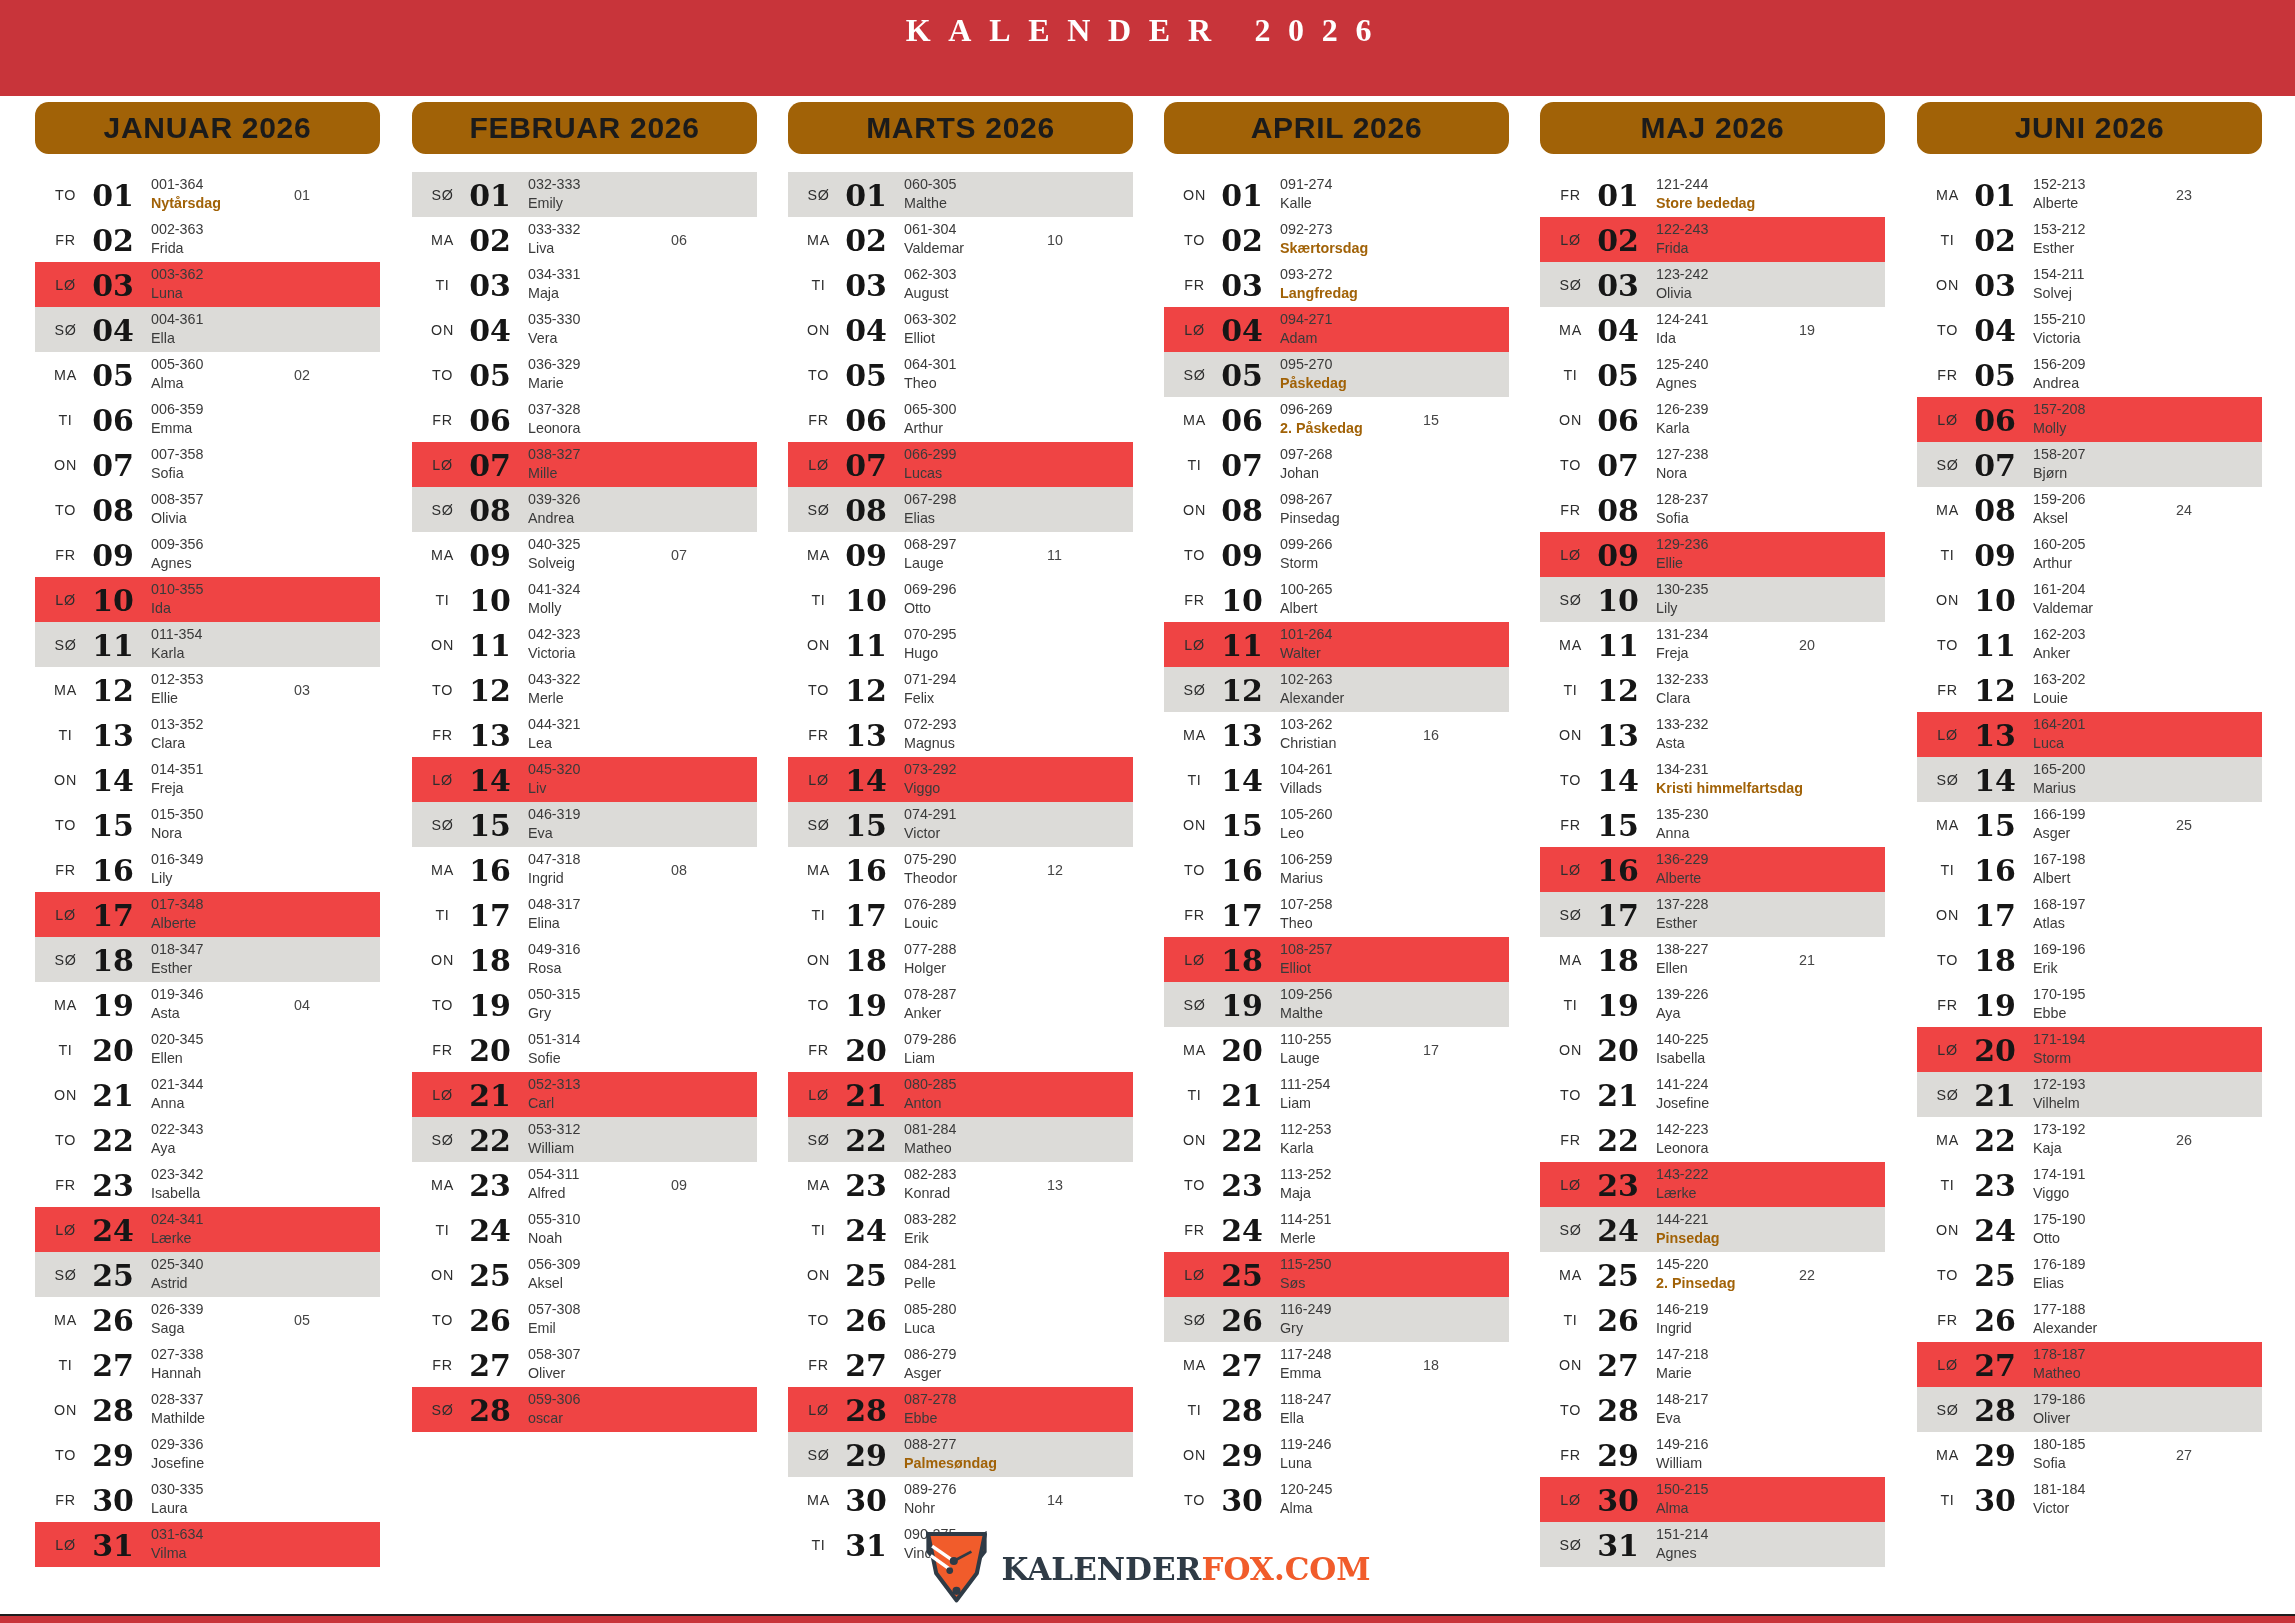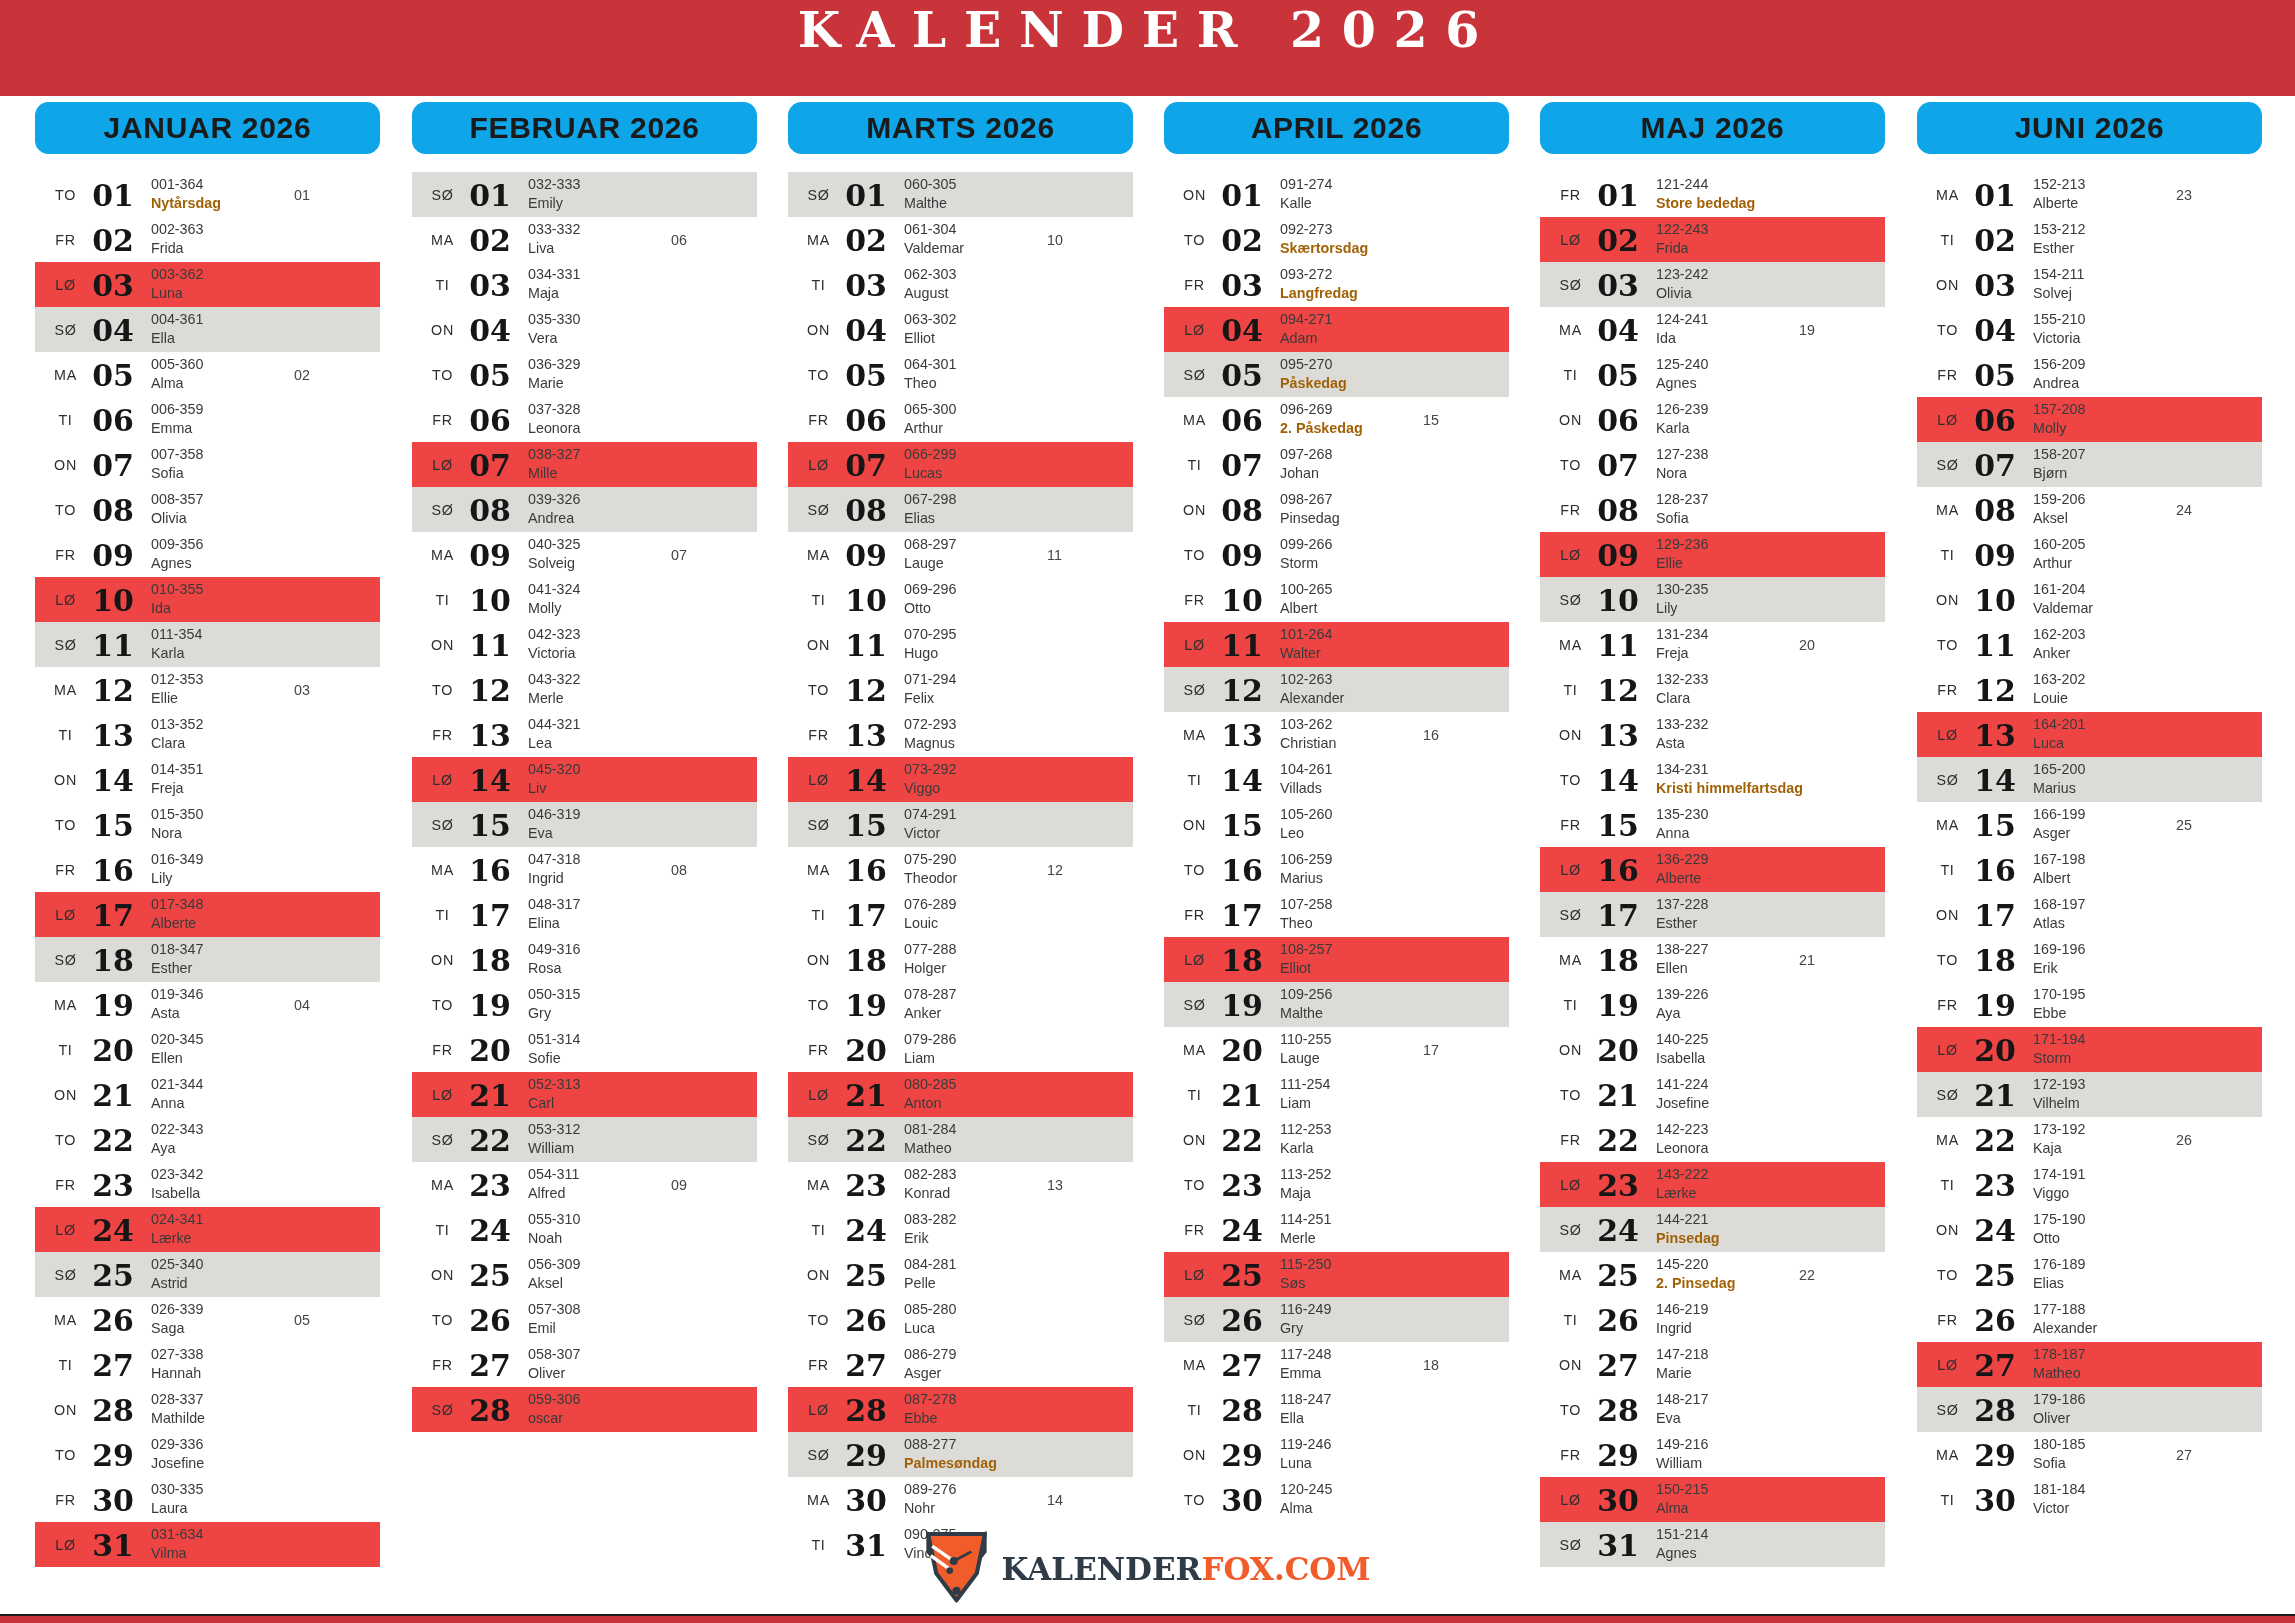--- a/index.html
+++ b/index.html
@@ -7,29 +7,29 @@
     width:2295px;height:1623px;position:relative;overflow:hidden;
     background:#ffffff;font-family:"Liberation Sans", sans-serif;
   }
   
   .banner{
     position:absolute;top:0;left:0;width:100%;height:96px;
     background:#c8343a;color:#fff;text-align:center;
     font-family:"DejaVu Serif", serif;
   }
   .banner .t{
-    padding-top:4.1px;font-size:49px;font-weight:700;letter-spacing:17.7px;line-height:53px;
+    padding-top:4.1px;font-size:32px;font-weight:700;letter-spacing:17.7px;line-height:53px;font-family:Liberation Serif, serif;
   }
   .banner .s{
     font-size:25px;font-weight:700;letter-spacing:6.8px;line-height:29px;
   }
   
   .month{position:absolute;top:102px;width:345px;}
   .month-header{
-    height:52px;background:#0ea5e9;border-radius:13.6px;
+    height:52px;background:#a16207;border-radius:13.6px;
     display:flex;align-items:center;justify-content:center;
     font-size:30px;font-weight:700;color:#1b1b1b;letter-spacing:0.7px;
   }
   .rows{position:absolute;top:70px;left:0;width:345px;}
   .day-row{position:relative;height:45px;}
   .day-row.sat{background:#ef4444;}
   .day-row.sun{background:#dcdbd8;}
   .wd{
     position:absolute;left:9.5px;width:42px;top:50%;transform:translateY(-50%);
     font-size:14.3px;color:#2e2e2e;text-align:center;letter-spacing:0.7px;

